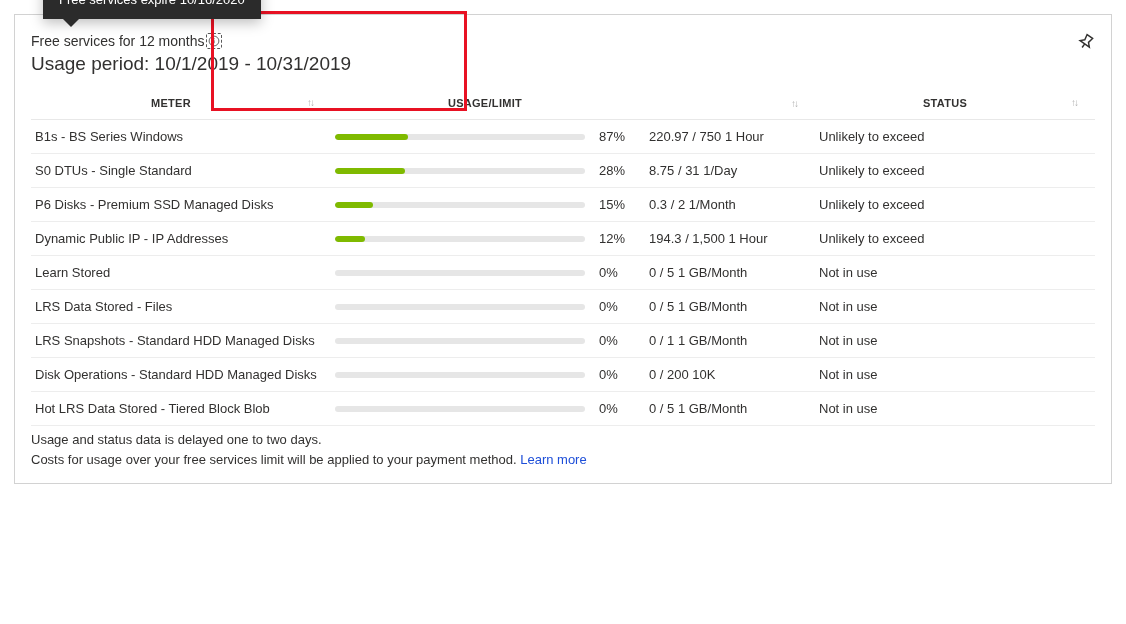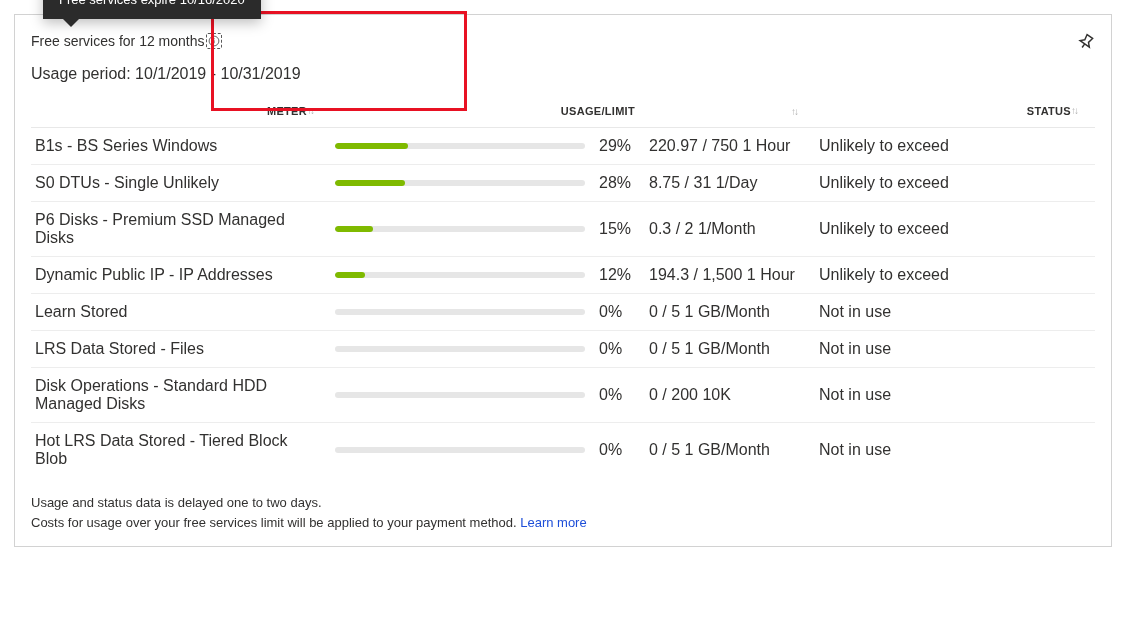--- a/index.html
+++ b/index.html
@@ -71,56 +71,56 @@
       top: -4px;
       width: 256px;
       height: 100px;
     }
     .pin-icon {
       width: 18px; height: 18px;
       cursor: pointer;
       color: #323130;
     }
     .usage-period {
-      margin-top: 14px;
-      font-size: 16px;
+      margin-top: 2px;
+      font-size: 19px;
       color: #323130;
     }
     .table-wrap {
       margin-top: 14px;
       position: relative;
     }
     .scroll-area {
       max-height: 380px;
       overflow-y: auto;
     }
     .scroll-area::-webkit-scrollbar { width: 16px; }
     .scroll-area::-webkit-scrollbar-track { background: #f3f3f3; }
     .scroll-area::-webkit-scrollbar-thumb { background: #c8c8c8; }
     table { width: 100%; border-collapse: collapse; }
     thead th {
-      text-align: right;
+      text-align: center;
       font-size: 11px;
       font-weight: 600;
       letter-spacing: .3px;
       color: #323130;
       padding: 8px 10px 10px 4px;
       border-bottom: 1px solid #e8e8e8;
       position: relative;
     }
     thead th .sort {
       float: right;
       color: #b0b0b0;
       font-size: 10px;
       letter-spacing: -2px;
       margin-right: 8px;
     }
     tbody td {
       padding: 9px 10px 9px 4px;
-      font-size: 16px;
+      font-size: 13px;
       border-bottom: 1px solid #ededed;
       vertical-align: middle;
     }
     .col-meter { width: 300px; }
     .col-bar { width: 260px; }
     .col-pct { width: 50px; text-align: left; }
     .col-usage { width: 170px; }
     .col-status { width: auto; }
     .progress {
       width: 250px;
@@ -128,21 +128,21 @@
       background: #e6e6e6;
       border-radius: 3px;
       overflow: hidden;
     }
     .progress-fill {
       height: 100%;
       background: #7fba00;
       border-radius: 3px;
     }
     .footer-note {
-      margin-top: 16px;
+      margin-top: 4px;
       font-size: 13px;
       line-height: 1.5;
       color: #323130;
     }
     .footer-note a { color: #1d4ed8; text-decoration: none; }
   </style>
 </head>
 <body>
 
 <div class="card">
@@ -197,26 +197,26 @@
           </tr>
         </thead>
         <tbody id="rows">
             <tr>
               <td class="col-meter">B1s - BS Series Windows</td>
               <td class="col-bar">
                 <div class="progress">
                   <div class="progress-fill" style="width: 29%;"></div>
                 </div>
               </td>
-              <td class="col-pct">29%</td>
+              <td class="col-pct">87%</td>
               <td class="col-usage">220.97 / 750 1 Hour</td>
               <td class="col-status">Unlikely to exceed</td>
             </tr>
             <tr>
-              <td class="col-meter">S0 DTUs - Single Unlikely</td>
+              <td class="col-meter">S0 DTUs - Single Standard</td>
               <td class="col-bar">
                 <div class="progress">
                   <div class="progress-fill" style="width: 28%;"></div>
                 </div>
               </td>
               <td class="col-pct">28%</td>
               <td class="col-usage">8.75 / 31 1/Day</td>
               <td class="col-status">Unlikely to exceed</td>
             </tr>
             <tr>
@@ -254,20 +254,31 @@
             </tr>
             <tr>
               <td class="col-meter">LRS Data Stored - Files</td>
               <td class="col-bar">
                 <div class="progress">
                   <div class="progress-fill" style="width: 0%;"></div>
                 </div>
               </td>
               <td class="col-pct">0%</td>
               <td class="col-usage">0 / 5 1 GB/Month</td>
+              <td class="col-status">Not in use</td>
+            </tr>
+            <tr>
+              <td class="col-meter">LRS Snapshots - Standard HDD Managed Disks</td>
+              <td class="col-bar">
+                <div class="progress">
+                  <div class="progress-fill" style="width: 0%;"></div>
+                </div>
+              </td>
+              <td class="col-pct">0%</td>
+              <td class="col-usage">0 / 1 1 GB/Month</td>
               <td class="col-status">Not in use</td>
             </tr>
             <tr>
               <td class="col-meter">Disk Operations - Standard HDD Managed Disks</td>
               <td class="col-bar">
                 <div class="progress">
                   <div class="progress-fill" style="width: 0%;"></div>
                 </div>
               </td>
               <td class="col-pct">0%</td>

